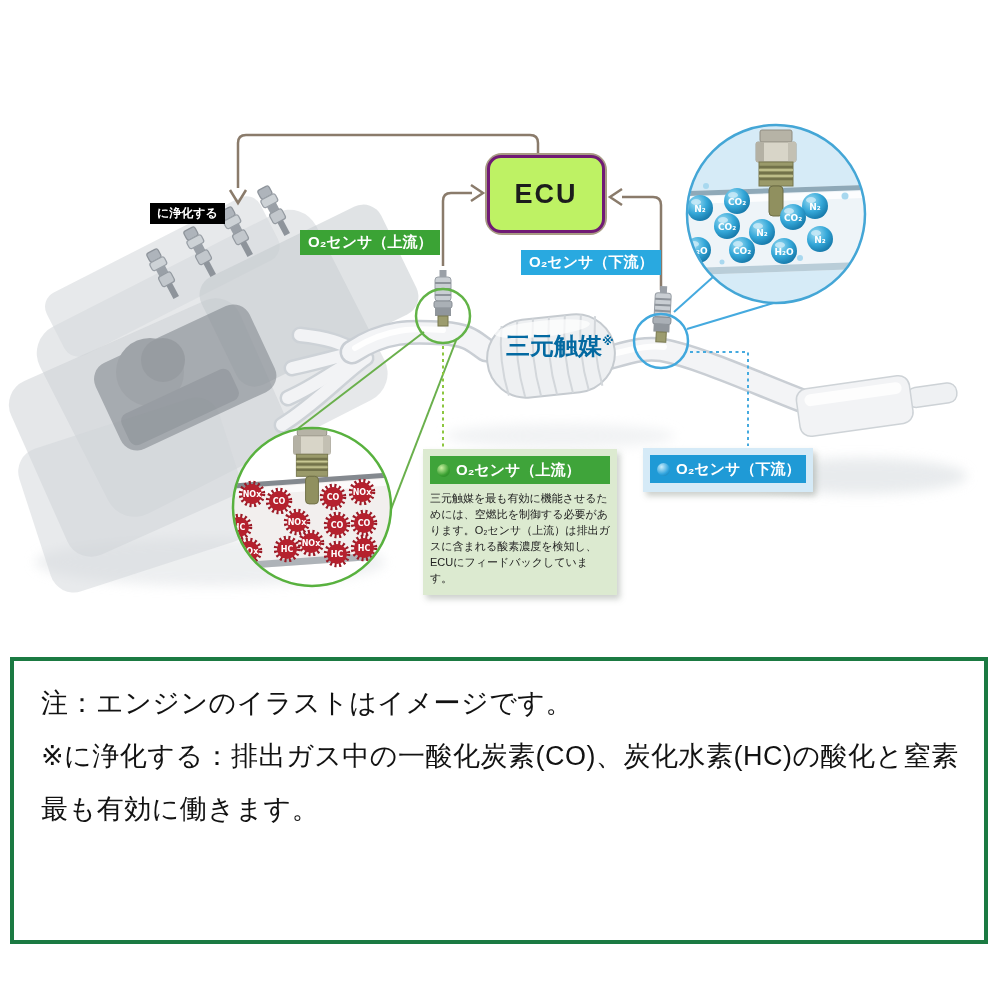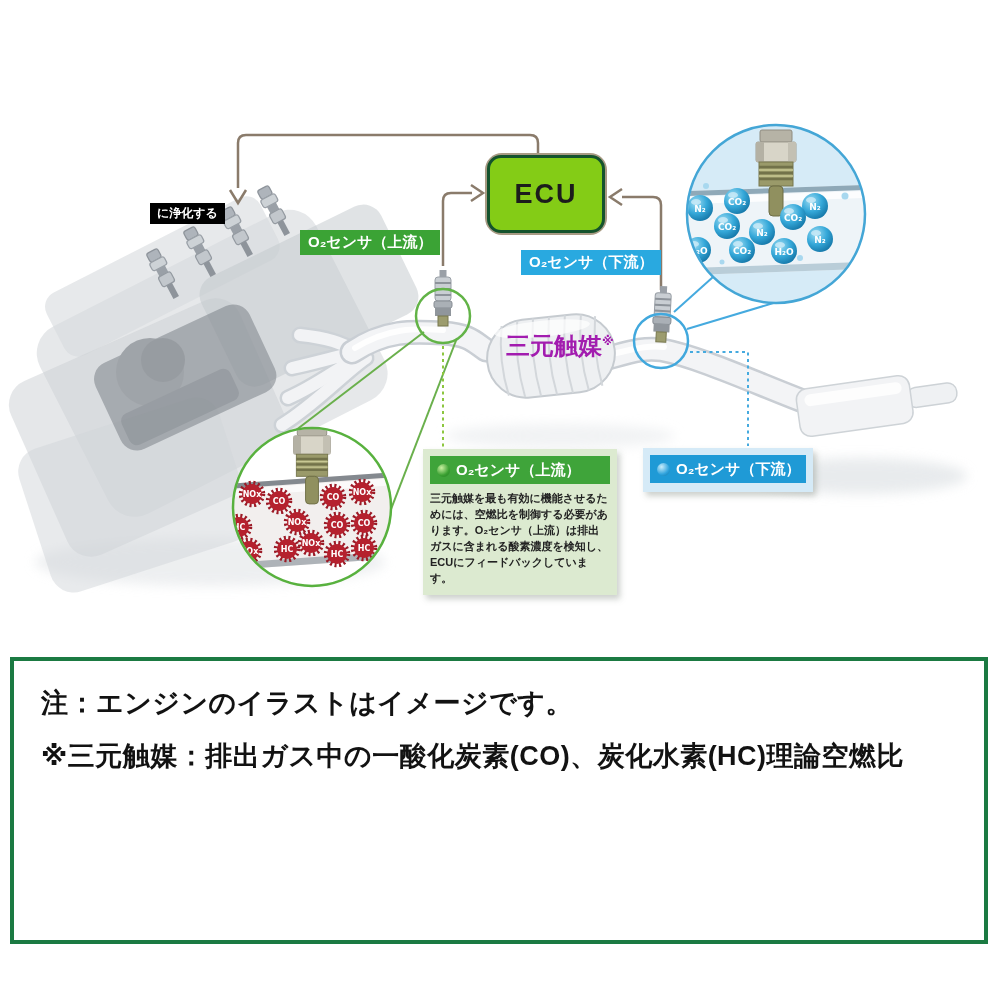--- a/index.html
+++ b/index.html
@@ -10,44 +10,44 @@
 
   
   .tag{position:absolute;color:#fff;font-weight:bold;white-space:nowrap;}
   .tag-injector{left:150px;top:203px;background:#000;font-size:12px;padding:2px 7px;}
   .tag-up{left:300px;top:230px;background:#3ba335;font-size:15px;padding:3px 8px;}
   .tag-down{left:521px;top:250px;background:#29a9e0;font-size:15px;padding:3px 8px;}
 
   
   .ecu{position:absolute;left:485px;top:153px;width:122px;height:82px;background:#a89b84;
        border-radius:17px;padding:2px;box-sizing:border-box;}
-  .ecu-inner{width:100%;height:100%;background:#84cc16;border:3px solid #14532d;border-radius:14px;
+  .ecu-inner{width:100%;height:100%;background:#bef264;border:3px solid #701a75;border-radius:14px;
        display:flex;align-items:center;justify-content:center;box-sizing:border-box;
        font-size:27px;font-weight:bold;letter-spacing:2px;color:#1c1c1c;}
 
-  .cat-label{position:absolute;left:506px;top:330px;font-size:24px;font-weight:800;color:#a21caf;white-space:nowrap;}
+  .cat-label{position:absolute;left:506px;top:330px;font-size:24px;font-weight:800;color:#0369a1;white-space:nowrap;}
   .cat-label sup{font-size:12px;}
 
   
   .card{position:absolute;box-shadow:3px 4px 6px rgba(110,120,110,.35);box-sizing:border-box;}
   .card-g{left:423px;top:449px;width:194px;background:#dcead0;padding:7px 7px 9px;}
   .card-b{left:643px;top:448px;width:170px;background:#d5eaf7;padding:7px 7px 9px;}
   .card-head{height:28px;display:flex;align-items:center;gap:6px;padding:0 7px;color:#fff;
        font-size:15px;font-weight:bold;white-space:nowrap;}
   .card-g .card-head{background:#3fa43a;}
   .card-b .card-head{background:#1f9ad6;}
   .sphere{width:13px;height:13px;border-radius:50%;flex:0 0 13px;}
   .sphere-g{background:radial-gradient(circle at 35% 30%,#c8f0a0,#3aa031 60%,#237a22);}
   .sphere-b{background:radial-gradient(circle at 35% 30%,#c8ecfb,#2fa3dd 60%,#1270a0);}
-  .card-body{margin-top:6px;font-size:11px;font-weight:700;line-height:16px;color:#222;}
+  .card-body{margin-top:6px;font-size:11px;font-weight:400;line-height:16px;color:#222;}
 
   
   .note{position:absolute;left:10px;top:657px;width:978px;height:287px;box-sizing:border-box;
         border:4px solid #1b7a42;background:#fff;padding:16px 18px 0 27px;}
-  .note-line{font-size:27px;font-weight:bold;color:#121212;line-height:53px;letter-spacing:.5px;white-space:nowrap;}
+  .note-line{font-size:27px;font-weight:normal;color:#121212;line-height:53px;letter-spacing:.5px;white-space:nowrap;}
 </style>
 </head>
 <body>
 
 <div class="stage">
 
   <svg class="scene" width="1000" height="650" viewBox="0 0 1000 650">
     <defs>
       <filter id="soft" x="-40%" y="-40%" width="180%" height="180%">
           <feGaussianBlur stdDeviation="6"></feGaussianBlur>
@@ -373,16 +373,17 @@
 
   <div class="card card-b">
     <div class="card-head">
       <span class="sphere sphere-b"></span>
       <span>O₂センサ（下流）</span>
     </div>
   </div>
 
   <div class="note">
     <div class="note-line">注：エンジンのイラストはイメージです。</div>
-    <div class="note-line">※三元触媒：排出ガス中の一酸化炭素(CO)、炭化水素(HC)理論空燃比</div>
+    <div class="note-line">※に浄化する：排出ガス中の一酸化炭素(CO)、炭化水素(HC)の酸化と窒素</div>
+    <div class="note-line">最も有効に働きます。</div>
   </div>
 
 </div>
 
 </body></html>

